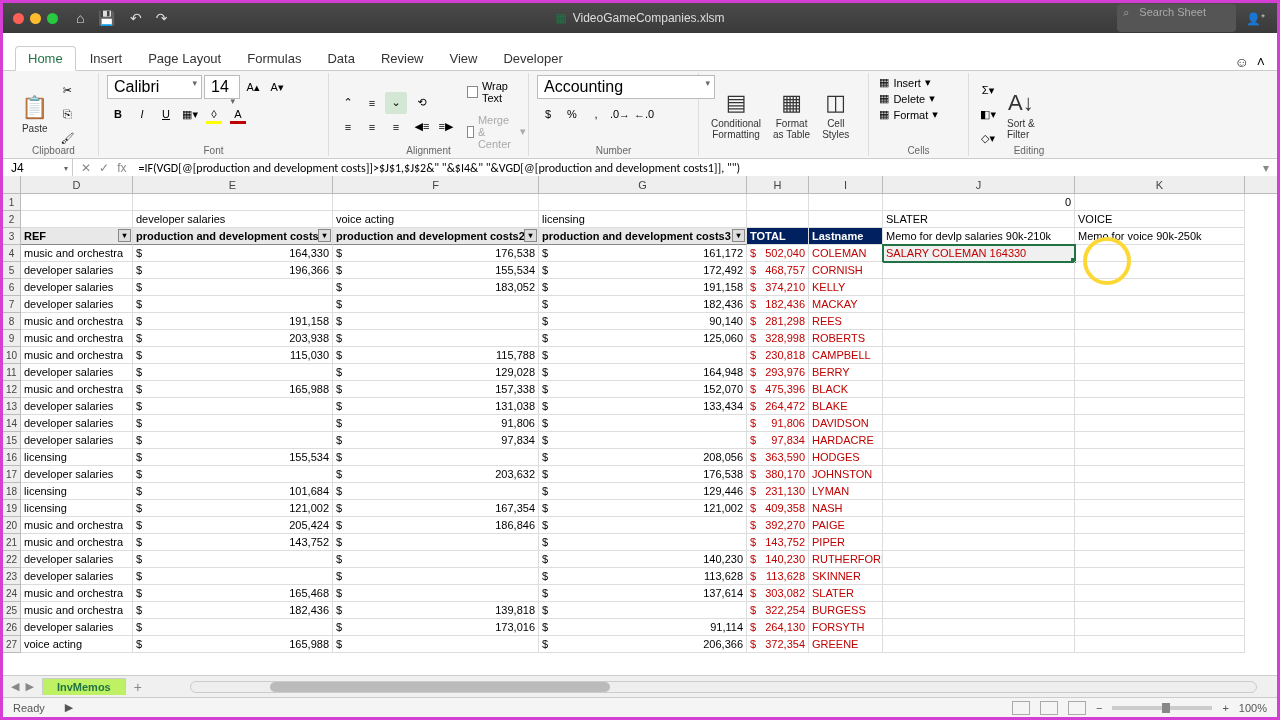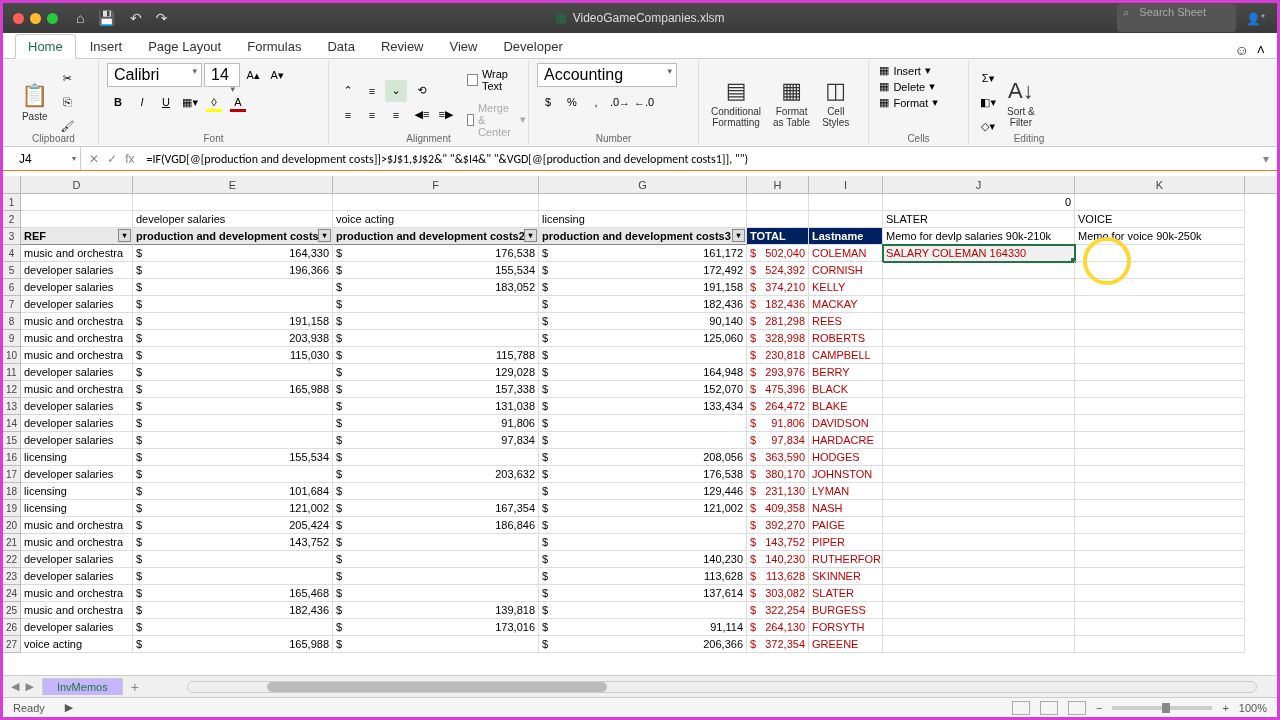--- a/index.html
+++ b/index.html
@@ -10,42 +10,42 @@
 .traffic { display: flex; gap: 6px; padding-left: 10px; }
 .traffic span { width: 11px; height: 11px; border-radius: 50%; }
 .tl-red { background: #ff5f57; } .tl-yellow { background: #ffbd2e; } .tl-green { background: #28c940; }
 .titlebar-icons { display: flex; gap: 14px; margin-left: 18px; font-size: 14px; }
 .titlebar-center { position: absolute; left: 50%; transform: translateX(-50%); display: flex; gap: 6px; align-items: center; }
 .titlebar-right { margin-left: auto; display: flex; align-items: center; gap: 10px; padding-right: 12px; }
 .search-box { background: #555; border-radius: 4px; padding: 2px 30px 14px 22px; font-size: 11px; color: #aaa; position: relative; }
 .search-box::before { content: "⌕"; position: absolute; left: 6px; color: #aaa; }
 
 
-.ribbon-tabs { height: 26px; background: #fff; display: flex; align-items: flex-end; padding-left: 12px; font-size: 13px; gap: 2px; border-bottom: 1px solid #ccc; position: relative;}
+.ribbon-tabs { height: 38px; background: #fff; display: flex; align-items: flex-end; padding-left: 12px; font-size: 13px; gap: 2px; border-bottom: 1px solid #ccc; position: relative;}
 .ribbon-tab { padding: 4px 12px; color: #333; cursor: pointer; }
 .ribbon-tab.active { background: #fff; border: 1px solid #ccc; border-bottom: 1px solid #fff; border-radius: 4px 4px 0 0; color: #217346; font-weight: 500; position: relative; top: 1px;}
 .ribbon-right { margin-left: auto; padding-right: 12px; display: flex; gap: 8px; font-size: 14px; }
 
 
 .ribbon { height: 88px; background: #f5f5f5; border-bottom: 1px solid #ccc; display: flex; padding: 2px 6px; }
 .group { border-right: 1px solid #ddd; padding: 2px 8px; display: flex; flex-direction: column; position: relative; }
 .group-label { text-align: center; font-size: 10px; color: #666; position: absolute; bottom: 0; left: 0; right: 0; }
 .group-body { flex: 1; display: flex; align-items: center; gap: 4px; }
 .big-btn { display: flex; flex-direction: column; align-items: center; justify-content: center; font-size: 10px; color: #333; padding: 2px 4px; cursor: pointer; }
 .big-btn .ico { font-size: 22px; margin-bottom: 2px; }
 .vstack { display: flex; flex-direction: column; gap: 2px; }
 .hstack { display: flex; gap: 2px; align-items: center; }
 .small-btn { width: 22px; height: 22px; border: 1px solid transparent; display: flex; align-items: center; justify-content: center; font-size: 11px; cursor: pointer; border-radius: 2px;}
 .combo { border: 1px solid #bbb; background: #fff; font-size: 16px; padding: 2px 18px 2px 6px; position: relative; }
 .combo::after { content: "▾"; position: absolute; right: 4px; font-size: 9px; color: #666; }
 .chk { width: 12px; height: 12px; border: 1px solid #888; background: #fff; }
 .menu-item { font-size: 11px; display: flex; align-items: center; gap: 4px; cursor: pointer; padding: 1px 2px; }
 
 
-.fbar { height: 24px; display: flex; border-bottom: 1px solid #f97316; align-items: center; font-size: 12px; padding-left: 8px; }
+.fbar { height: 24px; display: flex; border-bottom: 6px solid #f97316; align-items: center; font-size: 12px; }
 .namebox { width: 70px; border-right: 1px solid #ccc; padding-left: 8px; position: relative; height: 100%; display: flex; align-items: center; }
 .namebox::after { content: "▾"; position: absolute; right: 4px; font-size: 8px; color: #666; }
 .fbar-btns { display: flex; gap: 8px; padding: 0 8px; color: #888; }
 .formula-input { flex: 1; padding-left: 4px; font-family: Calibri, Arial; }
 
 
 .grid-area { position: absolute; top: 173px; bottom: 42px; left: 0; right: 0; overflow: hidden; background: #fff; }
 .col-headers { display: flex; height: 18px; background: #eee; font-size: 11px; color: #444; border-bottom: 1px solid #bbb; position: sticky; top: 0; }
 .corner { width: 18px; border-right: 1px solid #bbb; background: #eee; }
 .ch { border-right: 1px solid #bbb; text-align: center; line-height: 18px; }
@@ -62,21 +62,21 @@
 .selected { outline: 2px solid #217346; outline-offset: -1px; background: #f0f0f0; }
 .fill-handle { position: absolute; right: -3px; bottom: -3px; width: 6px; height: 6px; background: #217346; }
 .marker { position: absolute; width: 48px; height: 48px; border: 4px solid #fdd835; border-radius: 50%; pointer-events: none; z-index: 100; }
 
 
 .cD { width: 112px; } .cE { width: 200px; } .cF { width: 206px; } .cG { width: 208px; } .cH { width: 62px; } .cI { width: 74px; } .cJ { width: 192px; } .cK { width: 170px; }
 
 
 .sheetbar { position: absolute; bottom: 20px; left: 0; right: 0; height: 22px; background: #f0f0f0; display: flex; align-items: center; border-top: 1px solid #ccc; font-size: 11px; }
 .sheetbar .nav { padding: 0 8px; color: #888; display: flex; gap: 6px; }
-.sheet-tab { padding: 2px 14px; background: #c4b5fd; border: 1px solid #ccc; border-bottom: none; color: #217346; font-weight: normal; }
+.sheet-tab { padding: 2px 14px; background: #bef264; border: 1px solid #ccc; border-bottom: none; color: #217346; font-weight: bold; }
 .add-sheet { padding: 0 8px; color: #888; font-size: 14px; }
 .hscroll { flex: 1; margin: 0 20px 0 40px; position: relative; height: 12px; }
 .hscroll-track { position: absolute; left: 0; right: 0; height: 12px; background: #eee; border: 1px solid #ccc; border-radius: 6px; }
 .hscroll-thumb { position: absolute; left: 80px; width: 340px; height: 10px; top: 1px; background: #bbb; border-radius: 5px; }
 
 
 .statusbar { position: absolute; bottom: 0; left: 0; right: 0; height: 20px; background: #f5f5f5; border-top: 1px solid #ccc; display: flex; align-items: center; font-size: 11px; padding: 0 10px; color: #555; }
 .statusbar .right { margin-left: auto; display: flex; gap: 10px; align-items: center; }
 .view-btn { width: 18px; height: 14px; border: 1px solid #aaa; }
 .zoom-slider { width: 100px; height: 4px; background: #ccc; position: relative; }
@@ -188,21 +188,21 @@
             <span class="chk"></span>
             <span>Wrap Text</span>
           </div>
         <div class="menu-item" style="color:#aaa;"><span class="chk"></span><span>Merge &amp; Center</span> ▾</div>
       </div>
     </div>
     <div class="group-label">Alignment</div>
   </div>
   <div class="group" style="width:170px;">
     <div class="group-body vstack" style="align-items:flex-start;gap:4px;">
-      <div class="combo" style="width:140px;">Accounting</div>
+      <div class="combo" style="width:178px;">Accounting</div>
       <div class="hstack">
         <span class="small-btn">$</span>
         <span class="small-btn">%</span>
         <span class="small-btn">,</span>
         <span class="small-btn">.0→</span>
         <span class="small-btn">←.0</span>
       </div>
     </div>
     <div class="group-label">Number</div>
   </div>
@@ -235,21 +235,21 @@
   </div>
   <div class="group" style="width:120px;border-right:none;">
     <div class="group-body">
       <div class="vstack">
         <span class="small-btn">Σ▾</span>
         <span class="small-btn">◧▾</span>
         <span class="small-btn">◇▾</span>
       </div>
       <div class="big-btn">
           <span class="ico">A↓</span>
-          <span style="white-space:pre-line;text-align:center;">Sort &amp;
+          <span style="white-space:pre-line;text-align:left;">Sort &amp;
 Filter</span>
         </div>
     </div>
     <div class="group-label">Editing</div>
   </div>
 </div>
 
 <div class="fbar">
   <div class="namebox">J4</div>
   <div class="fbar-btns">
@@ -317,21 +317,21 @@
     <div class="cell cI red">COLEMAN</div>
     <div class="cell cJ selected" style="position:relative;outline:2px solid #217346;outline-offset:-1px;"><span class="red">SALARY COLEMAN 164330</span><span class="fill-handle"></span></div>
     <div class="cell cK"></div>
       </div>
       <div class="row">
         <div class="rh">5</div>
     <div class="cell cD">developer salaries</div>
     <div class="cell cE num"><span class="dollar">$</span><span> 196,366</span></div>
     <div class="cell cF num"><span class="dollar">$</span><span> 155,534</span></div>
     <div class="cell cG num"><span class="dollar">$</span><span> 172,492</span></div>
-    <div class="cell cH num"><span class="dollar" style="color:#c00000;">$</span><span class="red"> 524,392</span></div>
+    <div class="cell cH num"><span class="dollar" style="color:#c00000;">$</span><span class="red"> 468,757</span></div>
     <div class="cell cI red">CORNISH</div>
     <div class="cell cJ"></div>
     <div class="cell cK"></div>
       </div>
       <div class="row">
         <div class="rh">6</div>
     <div class="cell cD">developer salaries</div>
     <div class="cell cE num">
           <span class="dollar">$</span>
         </div>

